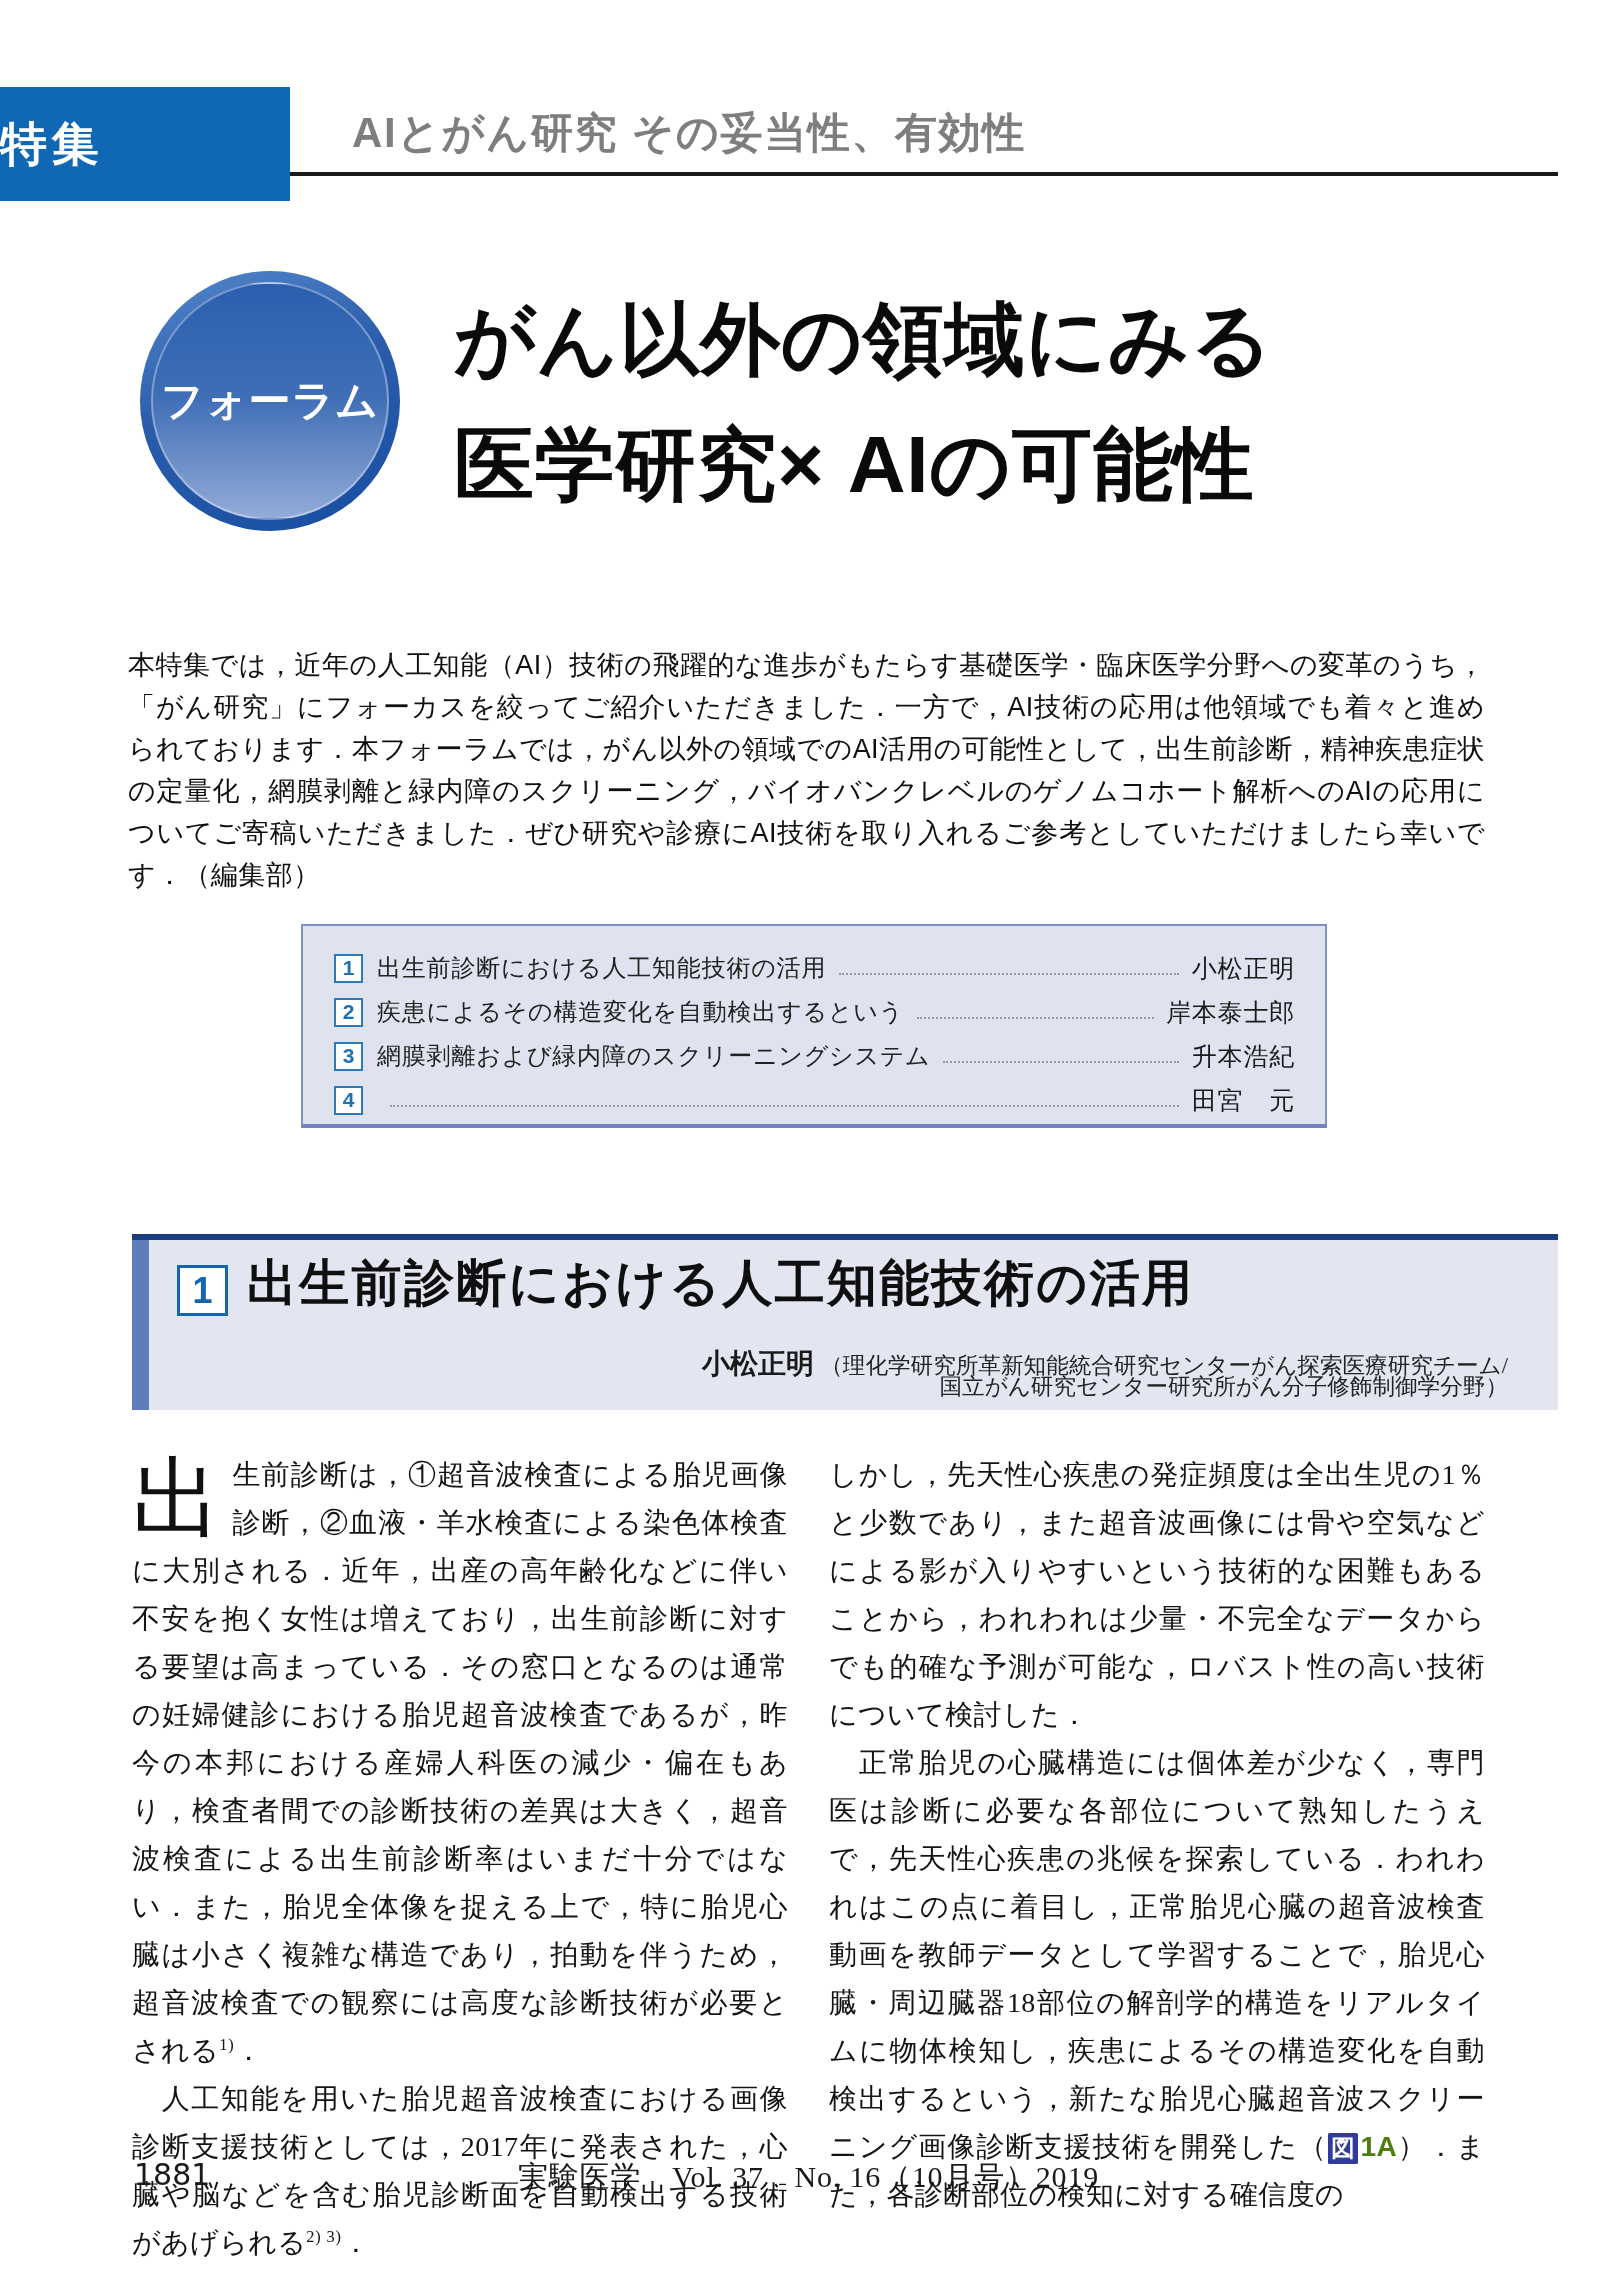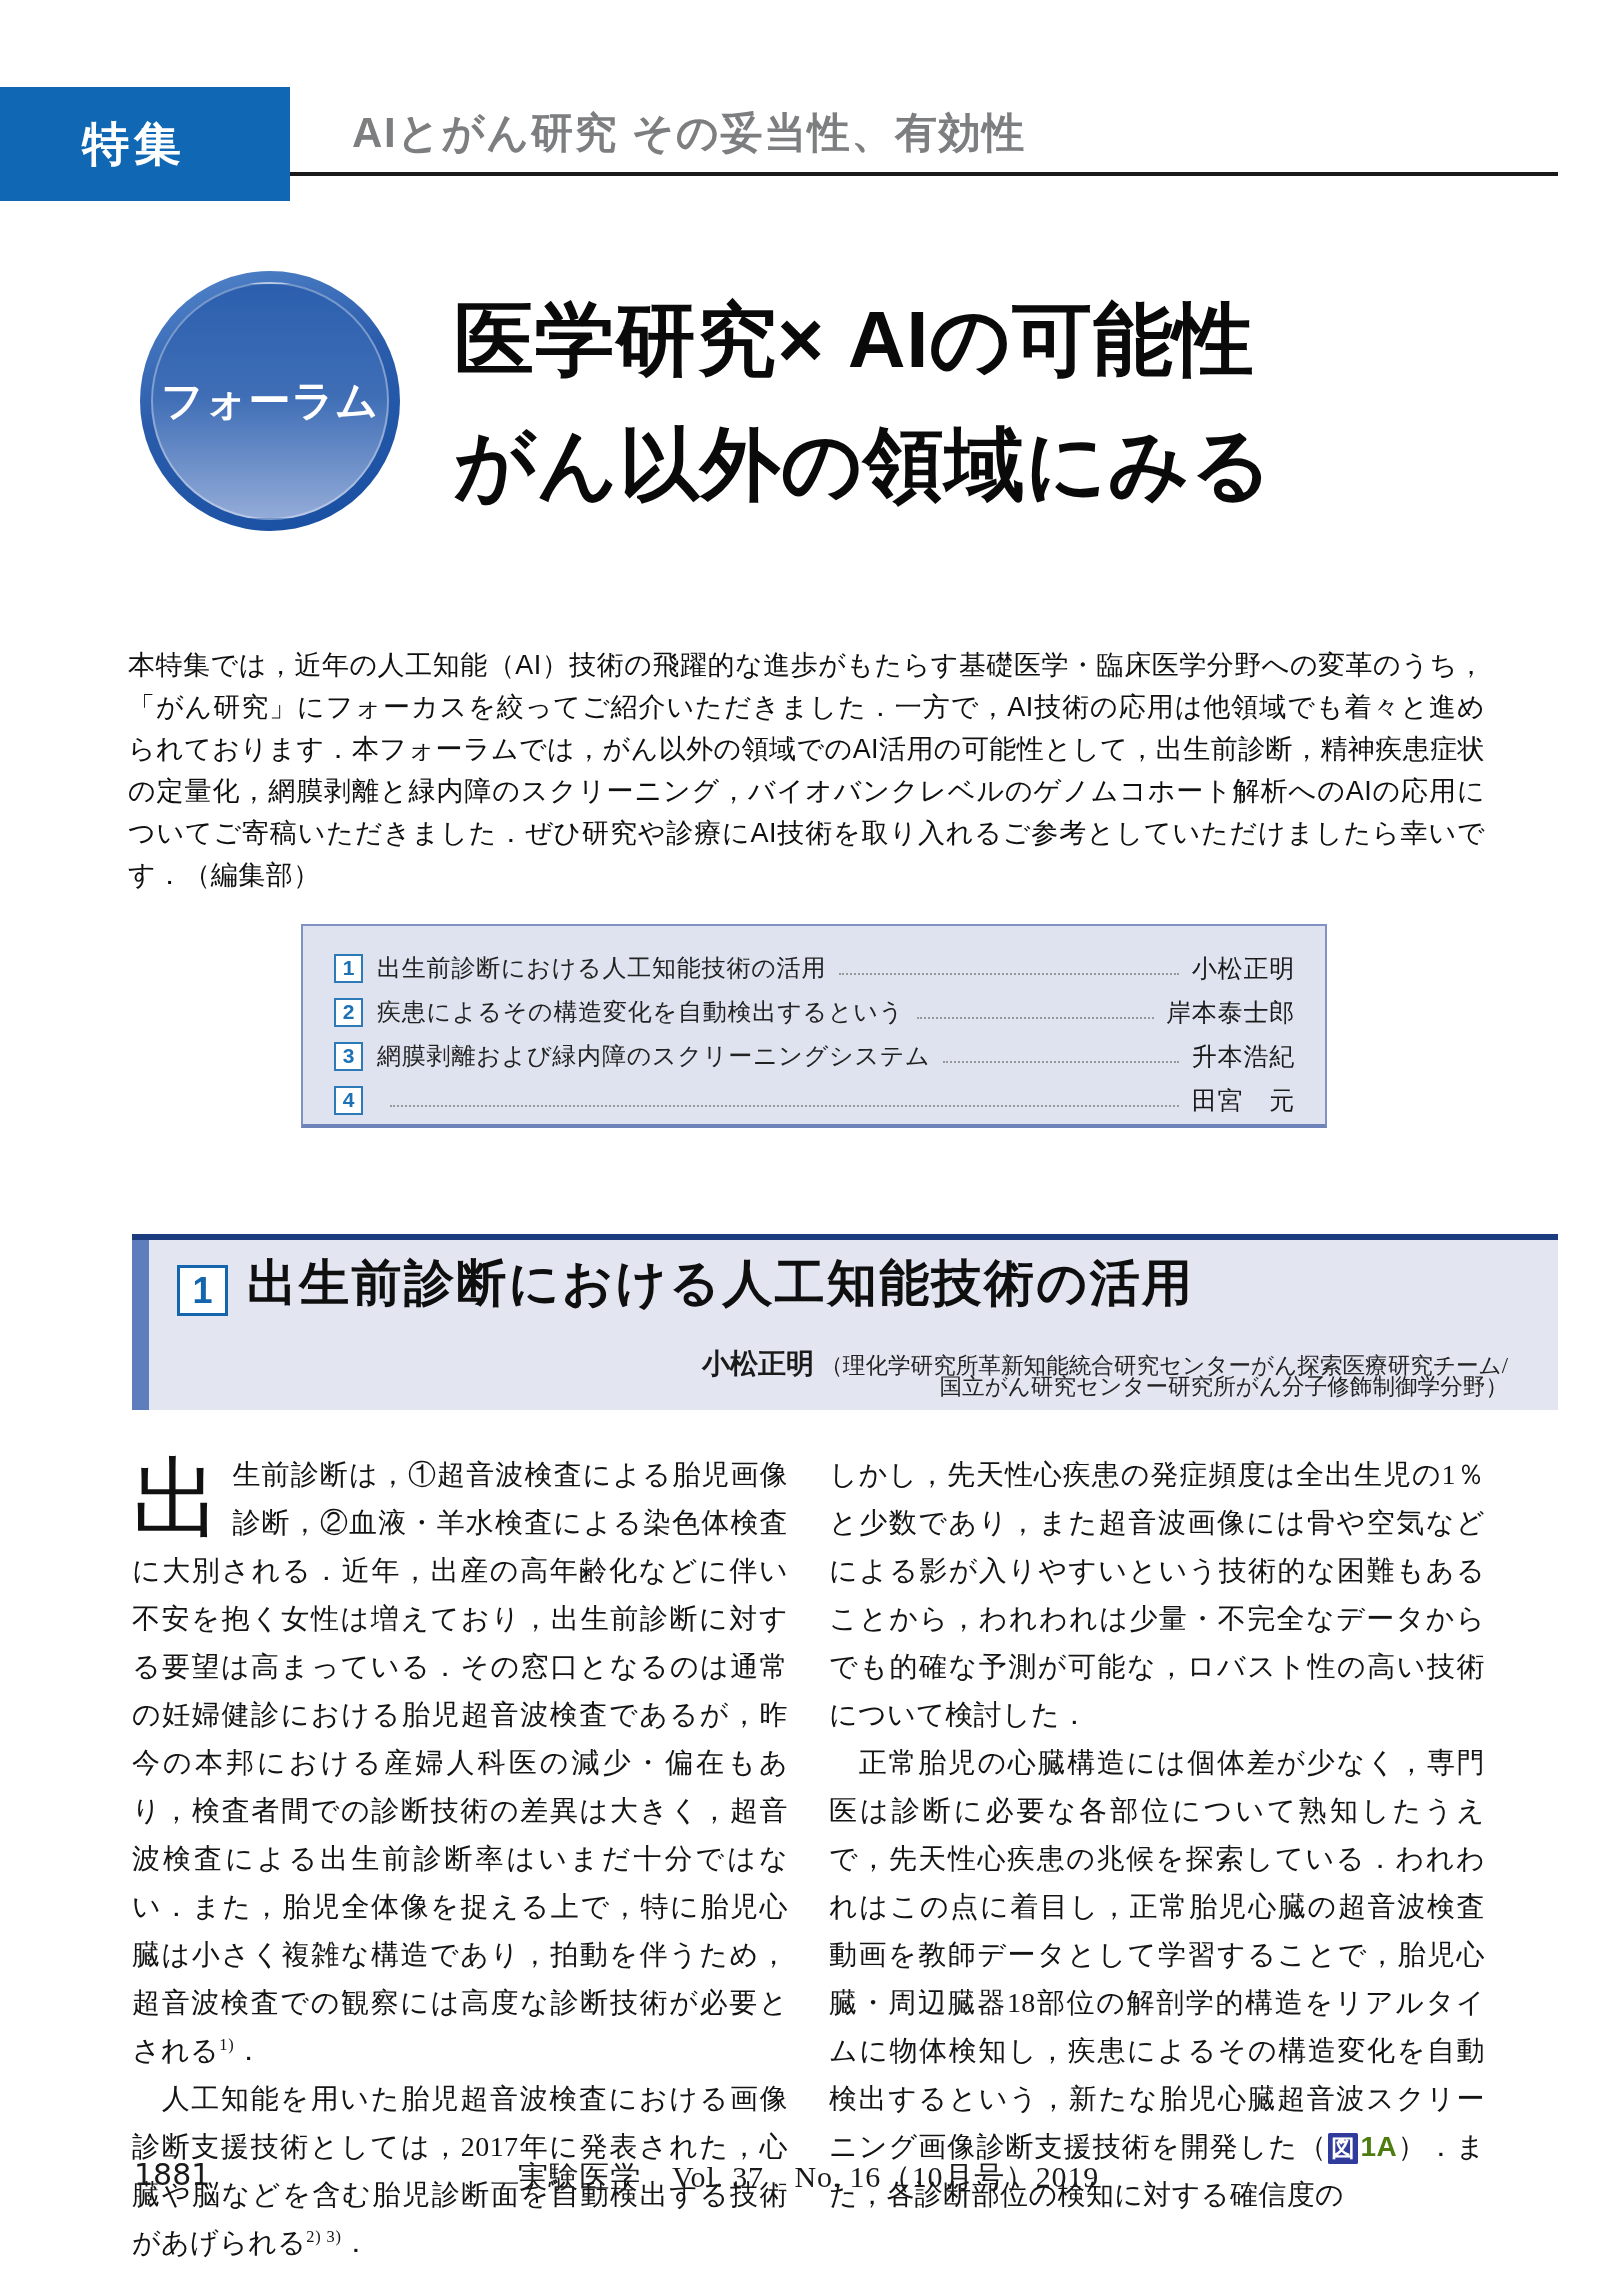--- a/index.html
+++ b/index.html
@@ -1,21 +1,21 @@
 <!DOCTYPE html>
 <html style="font-size:12.5px"><head>
 <meta charset="utf-8">
 <style>
   html,body{margin:0;padding:0;background:#ffffff;}
   .page{position:relative;width:1618px;height:2284px;background:#ffffff;overflow:hidden;
         font-family:"Liberation Serif","DejaVu Serif",serif;color:#141414;}
 
   
   .feature-box{position:absolute;left:0;top:87px;width:290px;height:114px;background:#1068b4;
-               display:flex;align-items:center;justify-content:center;box-sizing:border-box;padding-right:22px;}
+               display:flex;align-items:center;justify-content:flex-start;box-sizing:border-box;padding-right:22px;}
   .feature-box span{color:#ffffff;font-family:"Liberation Sans","DejaVu Sans",sans-serif;
                     font-weight:bold;font-size:47px;letter-spacing:4.7px;}
   .feature-title{position:absolute;left:312px;top:87px;height:87px;line-height:92px;
                  font-family:"Liberation Sans","DejaVu Sans",sans-serif;font-weight:bold;
                  font-size:42px;color:#7d7e80;letter-spacing:1.6px;white-space:nowrap;margin-left:40px;}
   .header-rule{position:absolute;left:290px;top:172px;width:1268px;height:3.9px;background:#1a1a1a;}
 
   
   .forum-circle{position:absolute;left:140px;top:271px;width:260px;height:260px;border-radius:50%;
                 background:linear-gradient(160deg,#5688cd 0%,#2a5cab 45%,#174ea2 100%);}
@@ -96,22 +96,22 @@
   <div class="feature-title">AIとがん研究 その妥当性、有効性</div>
   <div class="header-rule"></div>
 
   <div class="forum-circle">
     <div class="forum-inner">
       <span>フォーラム</span>
     </div>
   </div>
 
   <h1 class="main-title">
+    <div>がん以外の領域にみる</div>
     <div>医学研究× AIの可能性</div>
-    <div>がん以外の領域にみる</div>
   </h1>
 
   <p class="intro">本特集では，近年の人工知能（AI）技術の飛躍的な進歩がもたらす基礎医学・臨床医学分野への変革のうち，「がん研究」にフォーカスを絞ってご紹介いただきました．一方で，AI技術の応用は他領域でも着々と進められております．本フォーラムでは，がん以外の領域でのAI活用の可能性として，出生前診断，精神疾患症状の定量化，網膜剥離と緑内障のスクリーニング，バイオバンクレベルのゲノムコホート解析へのAIの応用についてご寄稿いただきました．ぜひ研究や診療にAI技術を取り入れるご参考としていただけましたら幸いです．（編集部）</p>
 
   <div class="toc">
     <div class="toc-row">
       <span class="toc-num">1</span>
       <span class="toc-title">出生前診断における人工知能技術の活用</span>
       <span class="toc-leader"></span>
       <span class="toc-author">小松正明</span>

